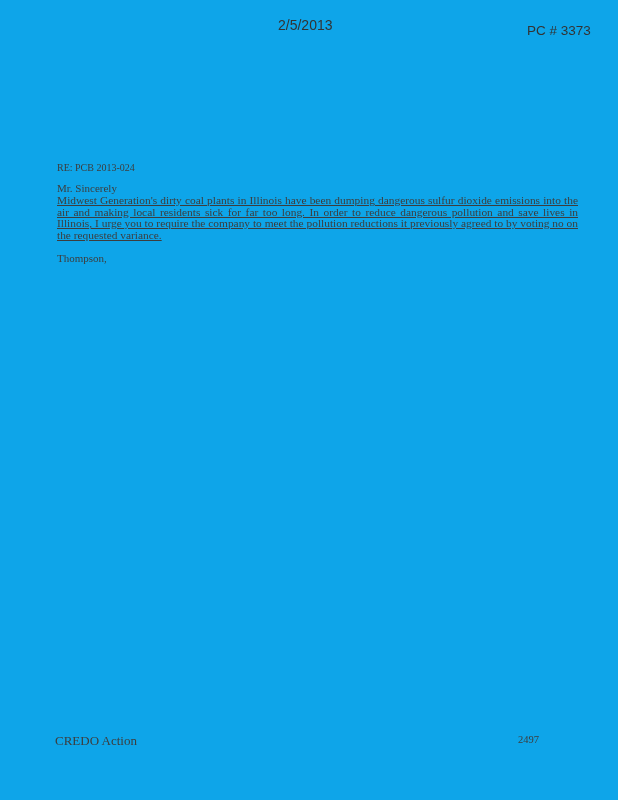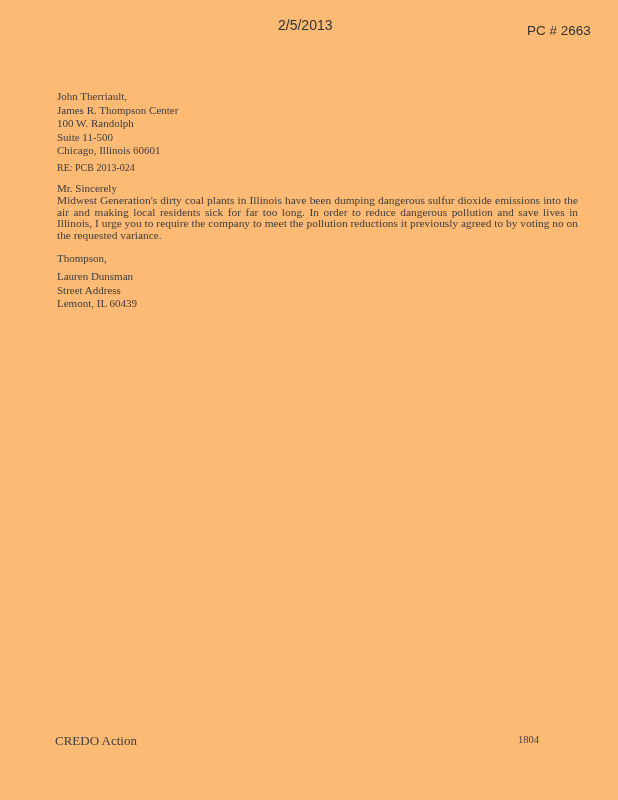--- a/index.html
+++ b/index.html
@@ -5,21 +5,21 @@
   html, body {
     margin: 0;
     padding: 0;
     background: #ffffff;
     font-family: "Liberation Serif", serif;
   }
   .page {
     position: relative;
     width: 618px;
     height: 800px;
-    background: #fdba74;
+    background: #0ea5e9;
     overflow: hidden;
   }
   
   .scan {
     color: #3d3d3d;
     filter: blur(0.35px);
     -webkit-font-smoothing: none;
   }
   .fax-header {
     position: absolute;
@@ -52,20 +52,21 @@
     font-size: 11px;
   }
   .letter-body {
     position: absolute;
     left: 57px;
     top: 195px;
     width: 521px;
     font-size: 11.4px;
     line-height: 11.6px;
     text-align: justify;
+    text-decoration: underline;
   }
   .closing {
     position: absolute;
     left: 57px;
     top: 252px;
     font-size: 11px;
   }
   .sig-block {
     position: absolute;
     left: 57px;
@@ -86,41 +87,29 @@
     font-size: 10.5px;
   }
 </style>
 </head>
 <body>
 
 <div class="page">
 
   <div class="fax-header date-stamp">2/5/2013</div>
 
-  <div class="fax-header pc-stamp">PC # 2663</div>
+  <div class="fax-header pc-stamp">PC # 3373</div>
 
-  <div class="addr-block scan">
-    <div>John Therriault,</div>
-    <div>James R. Thompson Center</div>
-    <div>100 W. Randolph</div>
-    <div>Suite 11-500</div>
-    <div>Chicago, Illinois 60601</div>
-  </div>
 
   <div class="re-line scan">RE: PCB 2013-024</div>
 
   <div class="greeting scan">Mr. Sincerely</div>
 
   <div class="letter-body scan">Midwest Generation's dirty coal plants in Illinois have been dumping dangerous sulfur dioxide emissions into the air and making local residents sick for far too long. In order to reduce dangerous pollution and save lives in Illinois, I urge you to require the company to meet the pollution reductions it previously agreed to by voting no on the requested variance.</div>
 
   <div class="closing scan">Thompson,</div>
 
-  <div class="sig-block scan">
-    <div>Lauren Dunsman</div>
-    <div>Street Address</div>
-    <div>Lemont, IL 60439</div>
-  </div>
 
   <div class="footer-left scan">CREDO Action</div>
 
-  <div class="footer-right scan">1804</div>
+  <div class="footer-right scan">2497</div>
 
 </div>
 
 </body></html>

